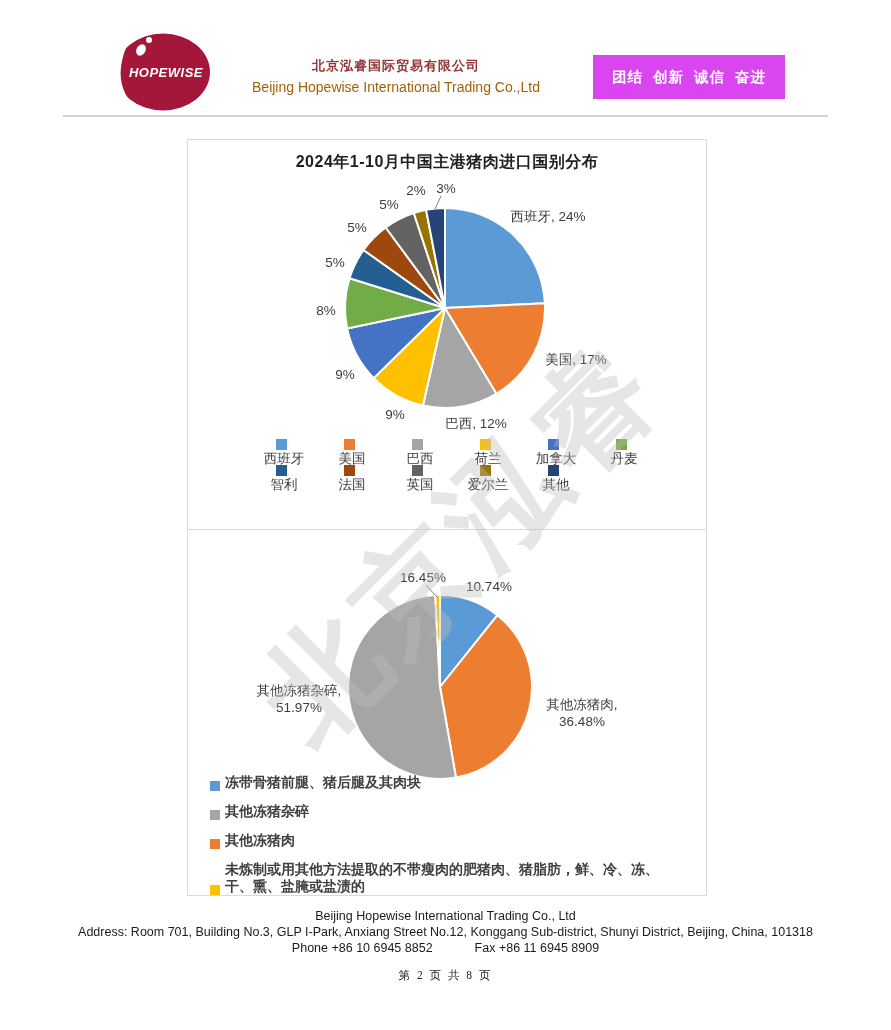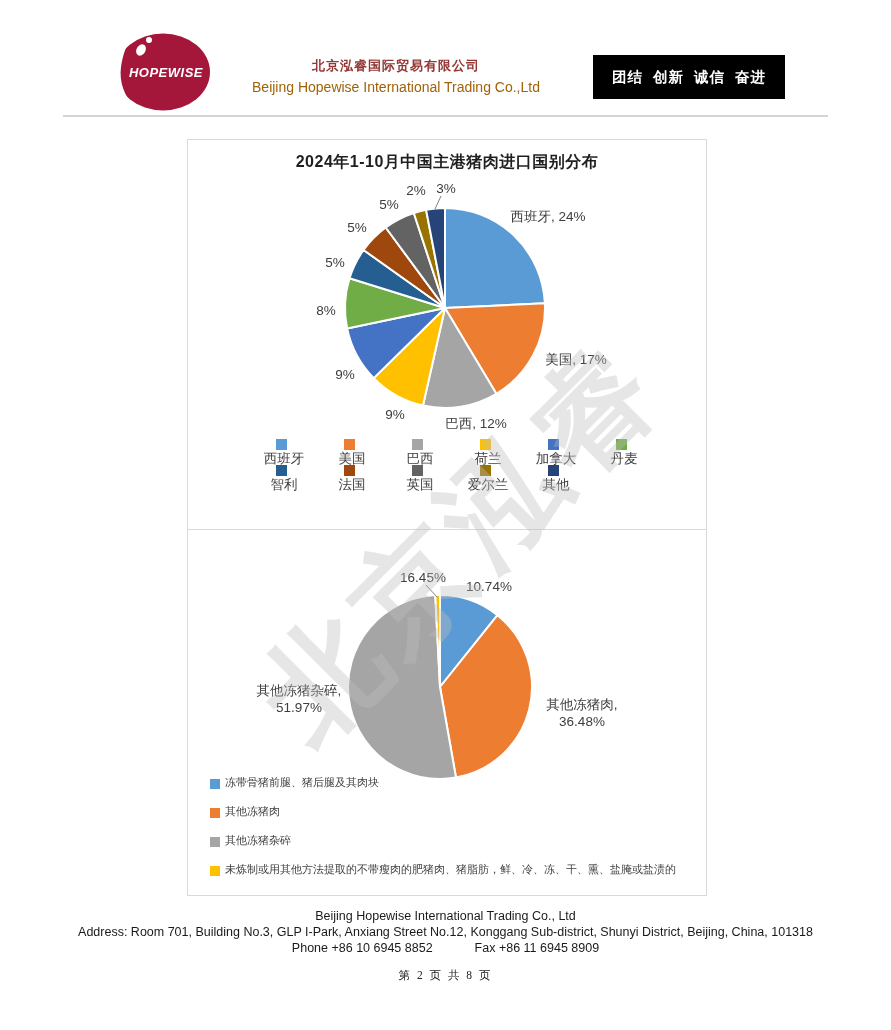--- a/index.html
+++ b/index.html
@@ -4,41 +4,41 @@
 <style>
   html,body{margin:0;padding:0;background:#fff;}
   body{font-family:"Liberation Sans",sans-serif;color:#1a1a1a;}
   .page{position:relative;width:891px;height:1030px;background:#fff;margin:12px auto;overflow:hidden;}
 
   
   .logo{position:absolute;left:108px;top:20px;width:104px;height:80px;}
   .co-block{position:absolute;left:196px;top:44px;width:400px;text-align:center;}
   .co-cn{font-family:"Liberation Serif",serif;font-size:13px;font-weight:bold;color:#943634;letter-spacing:1px;line-height:20px;}
   .co-en{font-size:14px;color:#a16207;line-height:22px;}
-  .motto{position:absolute;left:593px;top:43px;width:192px;height:44px;background:#000000;
+  .motto{position:absolute;left:593px;top:43px;width:192px;height:44px;background:#d946ef;
          color:#fff;font-weight:bold;font-size:14.5px;display:flex;align-items:center;justify-content:center;
          white-space:pre;letter-spacing:1px;}
   .hdr-rule{position:absolute;left:63px;top:103px;width:765px;height:2px;background:#d4d4d4;}
 
   
   .panel{position:absolute;left:187px;width:520px;background:#fff;border:1px solid #d9d9d9;box-sizing:border-box;}
   .panel1{top:127px;height:393px;}
   .panel2{top:517px;height:367px;}
   .ctitle{position:absolute;left:0;right:0;top:12px;text-align:center;font-size:16px;font-weight:bold;color:#1f1f1f;letter-spacing:0.5px;}
   .pie-svg{position:absolute;left:0;top:0;}
   .plbl{position:absolute;transform:translate(-50%,-50%);font-size:13.5px;color:#3d3d3d;white-space:nowrap;text-align:center;line-height:17px;}
 
   
   .lg1{position:absolute;left:62px;display:flex;}
   .lg1 .lg-item{width:68px;display:flex;align-items:center;font-size:13.5px;color:#404040;white-space:nowrap;flex-direction:column;}
   .sw{display:inline-block;width:11px;height:11px;margin-right:5px;flex:0 0 auto;}
 
   
   .lg2{position:absolute;left:22px;top:244px;width:480px;}
-  .lg2 .lg-item{display:flex;align-items:center;margin-bottom:12px;font-size:11px;color:#404040;line-height:17px;}
+  .lg2 .lg-item{display:flex;align-items:flex-end;margin-bottom:12px;font-size:14px;color:#404040;line-height:17px;font-weight:bold;}
   .lg2 .sw{width:10px;height:10px;margin-top:3px;}
   .lg2 .lg-txt{width:455px;}
 
   
   .watermark{position:absolute;left:135px;top:450px;width:650px;height:160px;line-height:160px;text-align:center;
              transform:rotate(-45deg);font-size:118px;font-weight:bold;letter-spacing:8px;
              color:rgba(188,188,188,0.38);z-index:30;pointer-events:none;white-space:nowrap;}
 
   
   .f-line{position:absolute;left:0;right:0;text-align:center;font-size:12.5px;color:#1a1a1a;}
@@ -167,26 +167,26 @@
     <div class="plbl" style="left:111px;top:169px;">
       <div>其他冻猪杂碎,</div>
       <div>51.97%</div>
     </div>
     <div class="lg2">
         <span class="lg-item">
           <span class="sw" style="background: rgb(91, 155, 213);"></span>
           <span class="lg-txt">冻带骨猪前腿、猪后腿及其肉块</span>
         </span>
         <span class="lg-item">
+          <span class="sw" style="background: rgb(165, 165, 165);"></span>
+          <span class="lg-txt">其他冻猪杂碎</span>
+        </span>
+        <span class="lg-item">
           <span class="sw" style="background: rgb(237, 125, 49);"></span>
           <span class="lg-txt">其他冻猪肉</span>
-        </span>
-        <span class="lg-item">
-          <span class="sw" style="background: rgb(165, 165, 165);"></span>
-          <span class="lg-txt">其他冻猪杂碎</span>
         </span>
         <span class="lg-item">
           <span class="sw" style="background: rgb(255, 192, 0);"></span>
           <span class="lg-txt">未炼制或用其他方法提取的不带瘦肉的肥猪肉、猪脂肪，鲜、冷、冻、干、熏、盐腌或盐渍的</span>
         </span>
       </div>
   </div>
 
   <div class="watermark">北京泓睿</div>
 

